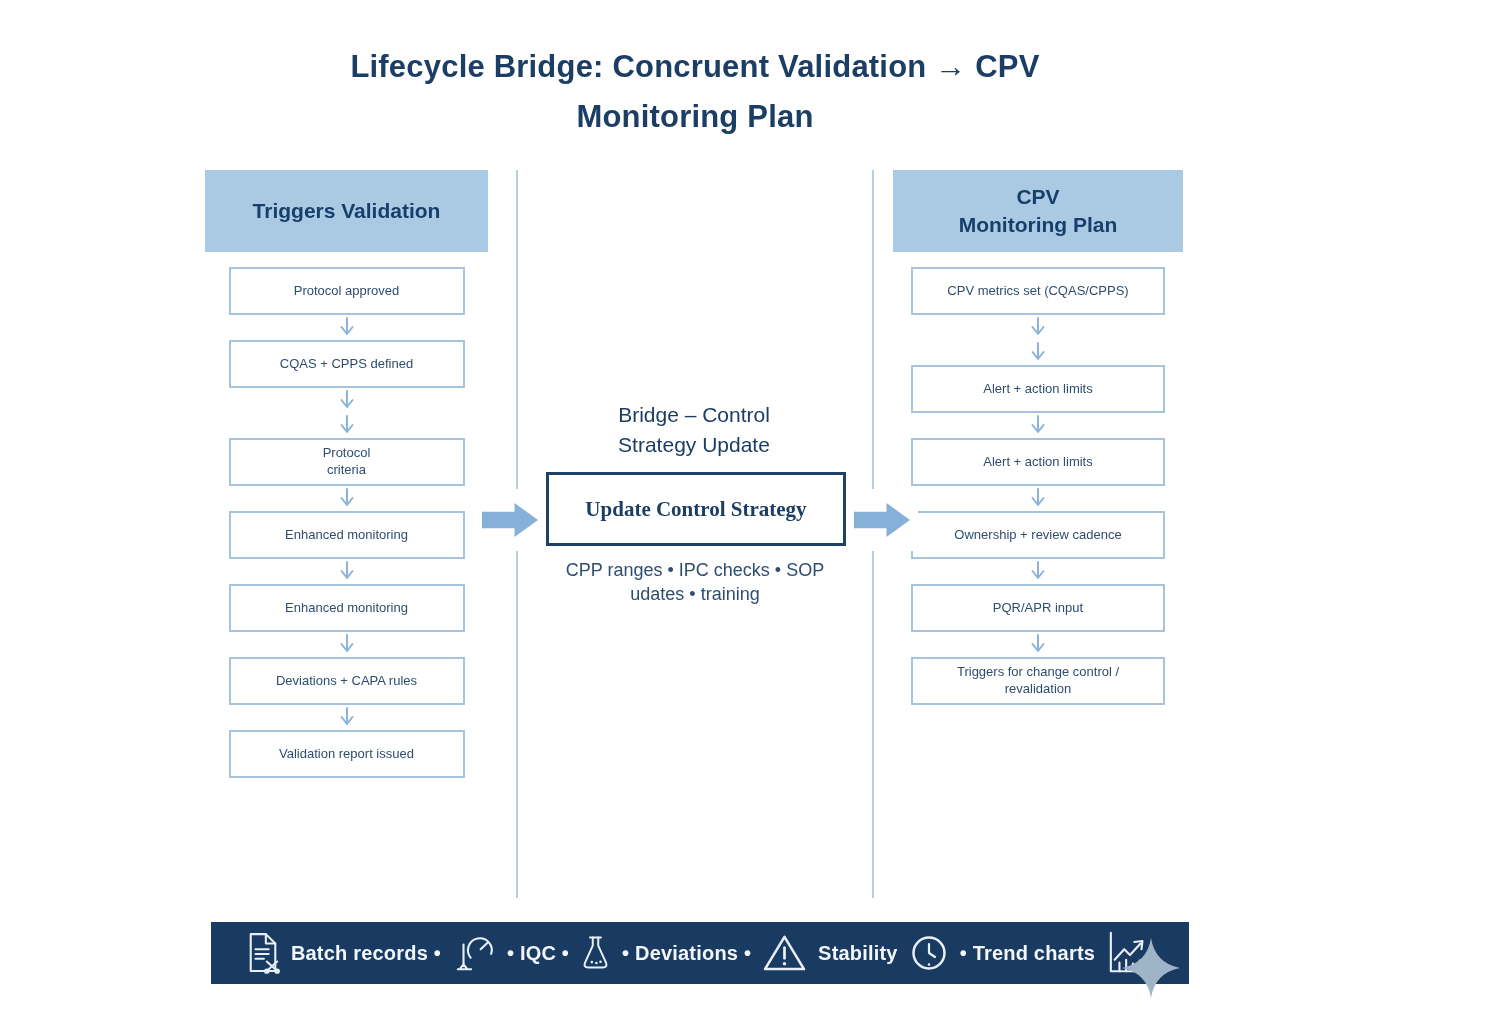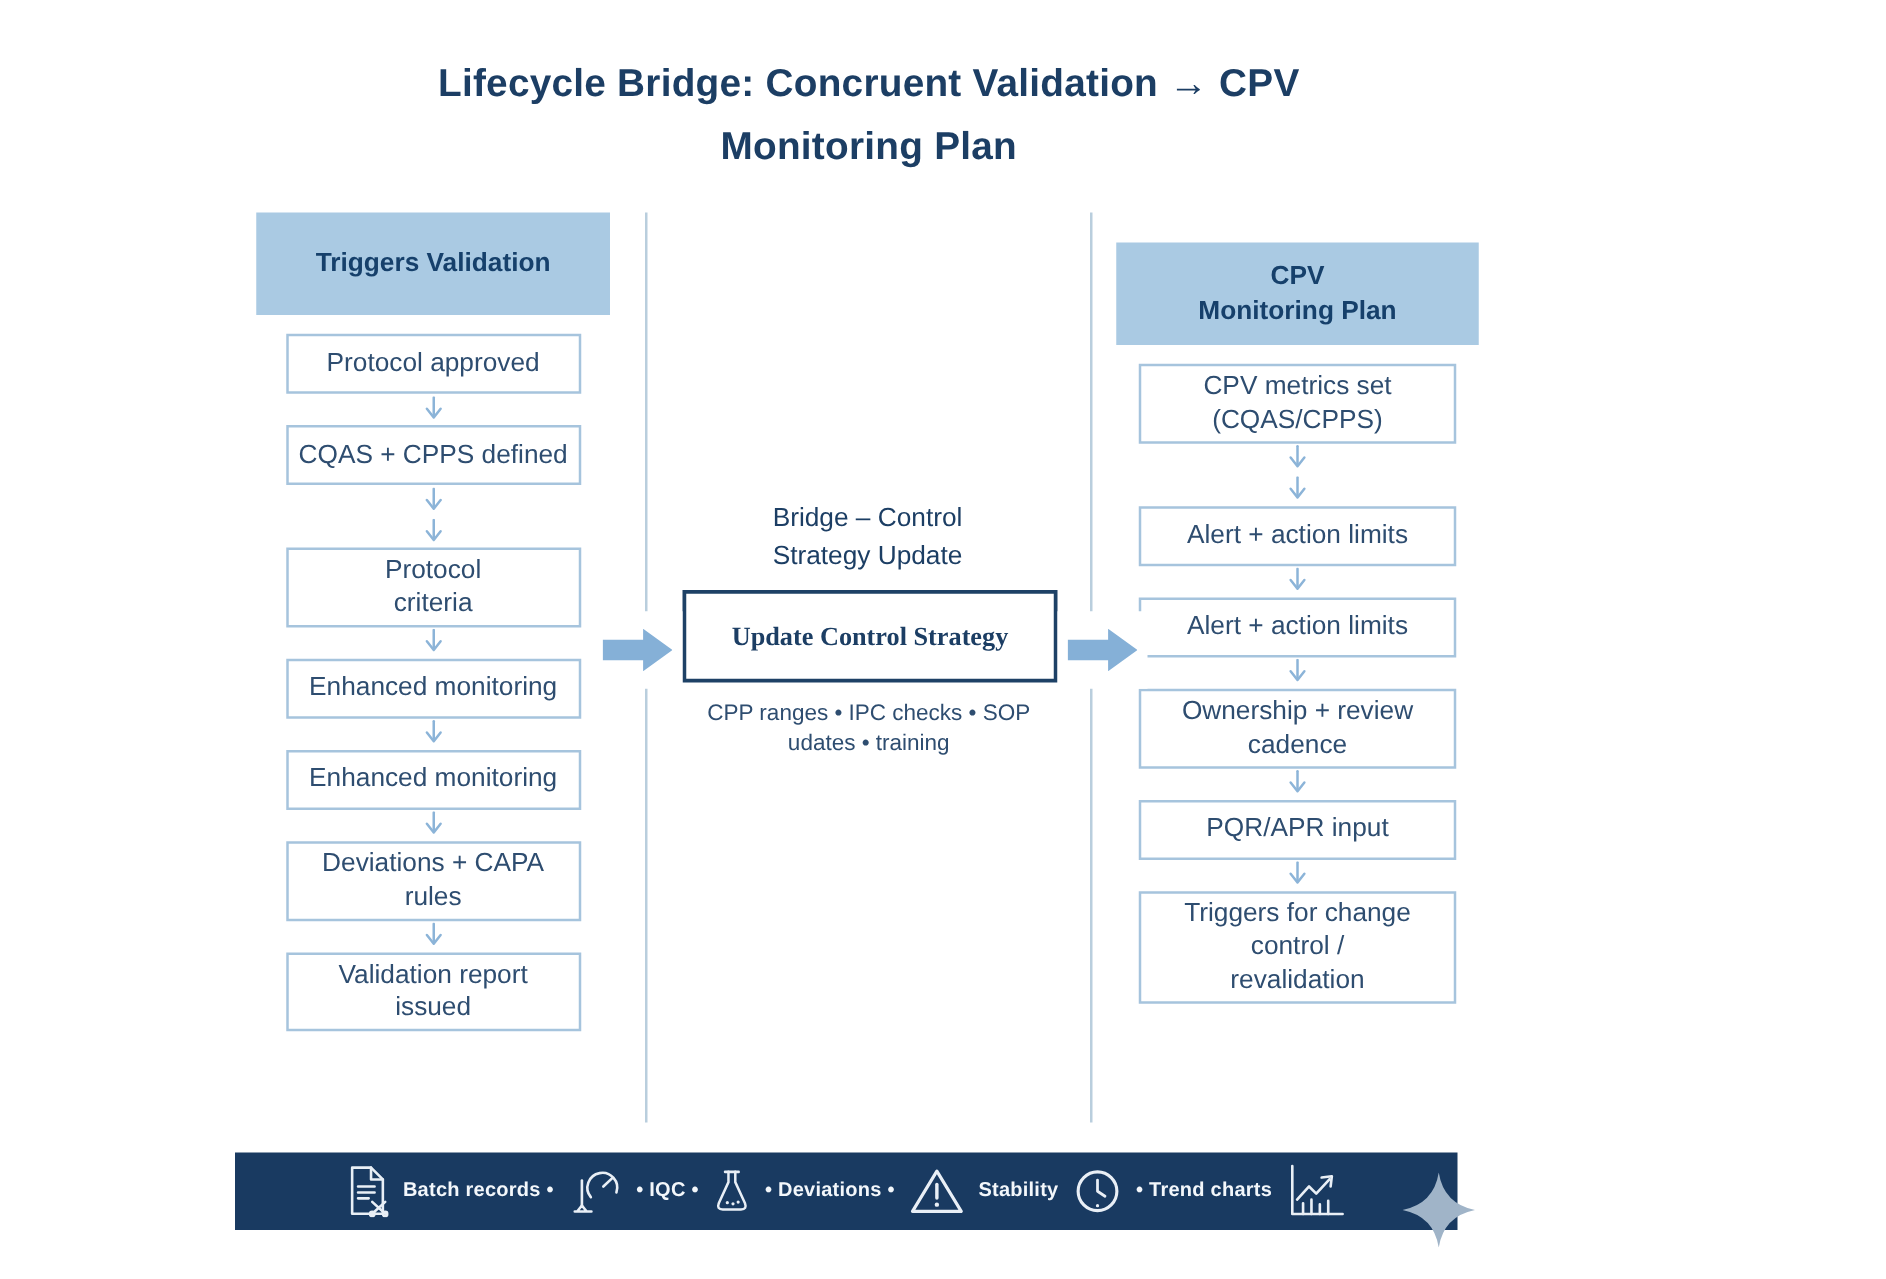--- a/index.html
+++ b/index.html
@@ -10,31 +10,31 @@
   .page-title{
     position:absolute;left:205px;top:42px;width:980px;
     text-align:center;font-size:31px;font-weight:bold;color:#1c3e64;
     line-height:1.62;white-space:pre-line;letter-spacing:.2px;
   }
   .divider{
     position:absolute;top:170px;height:728px;width:2px;background:#b9cedd;z-index:1;
   }
   .col{position:absolute;top:170px;z-index:2;}
   .col-left{left:205px;width:283px;}
-  .col-right{left:893px;width:290px;margin-top:24px;}
+  .col-right{left:893px;width:290px;}
   .col-header{
     height:82px;background:#aacae3;display:flex;align-items:center;justify-content:center;
     font-weight:bold;font-size:21px;color:#16406b;text-align:center;
     white-space:pre-line;line-height:1.35;
   }
   .steps{display:flex;flex-direction:column;align-items:center;margin-top:15px;}
   .step-box{
     box-sizing:border-box;border:2px solid #a6c4dd;background:#fff;
     min-height:48px;display:flex;align-items:center;justify-content:center;
-    text-align:center;font-size:21px;color:#2e4d70;white-space:pre-line;
+    text-align:center;font-size:13px;color:#2e4d70;white-space:pre-line;
     line-height:1.28;padding:3px 8px;width:236px;
   }
   .col-right .step-box{width:254px;text-align:center;}
   .arrow-sep{height:25px;display:flex;align-items:center;justify-content:center;}
   .bridge-heading{
     position:absolute;left:516px;top:400px;width:356px;text-align:center;
     font-size:21px;font-weight:normal;color:#1c3e64;white-space:pre-line;line-height:1.42;z-index:2;
   }
   .bridge-box{
     position:absolute;left:546px;top:472px;width:300px;height:74px;box-sizing:border-box;
@@ -47,23 +47,23 @@
   }
   .flow-arrow-halo{
     position:absolute;width:72px;height:62px;background:#ffffff;
     display:flex;align-items:center;justify-content:center;z-index:3;
   }
   .flow-arrow{
     width:56px;height:34px;background:#85b0d7;
     clip-path:polygon(0% 26%, 58% 26%, 58% 0%, 100% 50%, 58% 100%, 58% 74%, 0% 74%);
   }
   .footer-bar{
-    position:absolute;left:188px;top:922px;width:978px;height:62px;background:#193a61;
+    position:absolute;left:211px;top:922px;width:978px;height:62px;background:#193a61;
     display:flex;align-items:center;justify-content:center;gap:11px;
-    color:#f3f7fb;font-size:16px;font-weight:600;z-index:2;letter-spacing:.2px;
+    color:#f3f7fb;font-size:20px;font-weight:600;z-index:2;letter-spacing:.2px;
   }
   .footer-icon{display:flex;align-items:center;justify-content:center;}
   .footer-icon svg{display:block;}
   .sparkle{position:absolute;left:1122px;top:938px;z-index:4;}
   .ico{stroke:#e9eff6;fill:none;stroke-width:2.2;stroke-linecap:round;stroke-linejoin:round;}
 </style>
 </head>
 <body>
 
 <div class="page-title">Lifecycle Bridge: Concruent Validation → CPV

